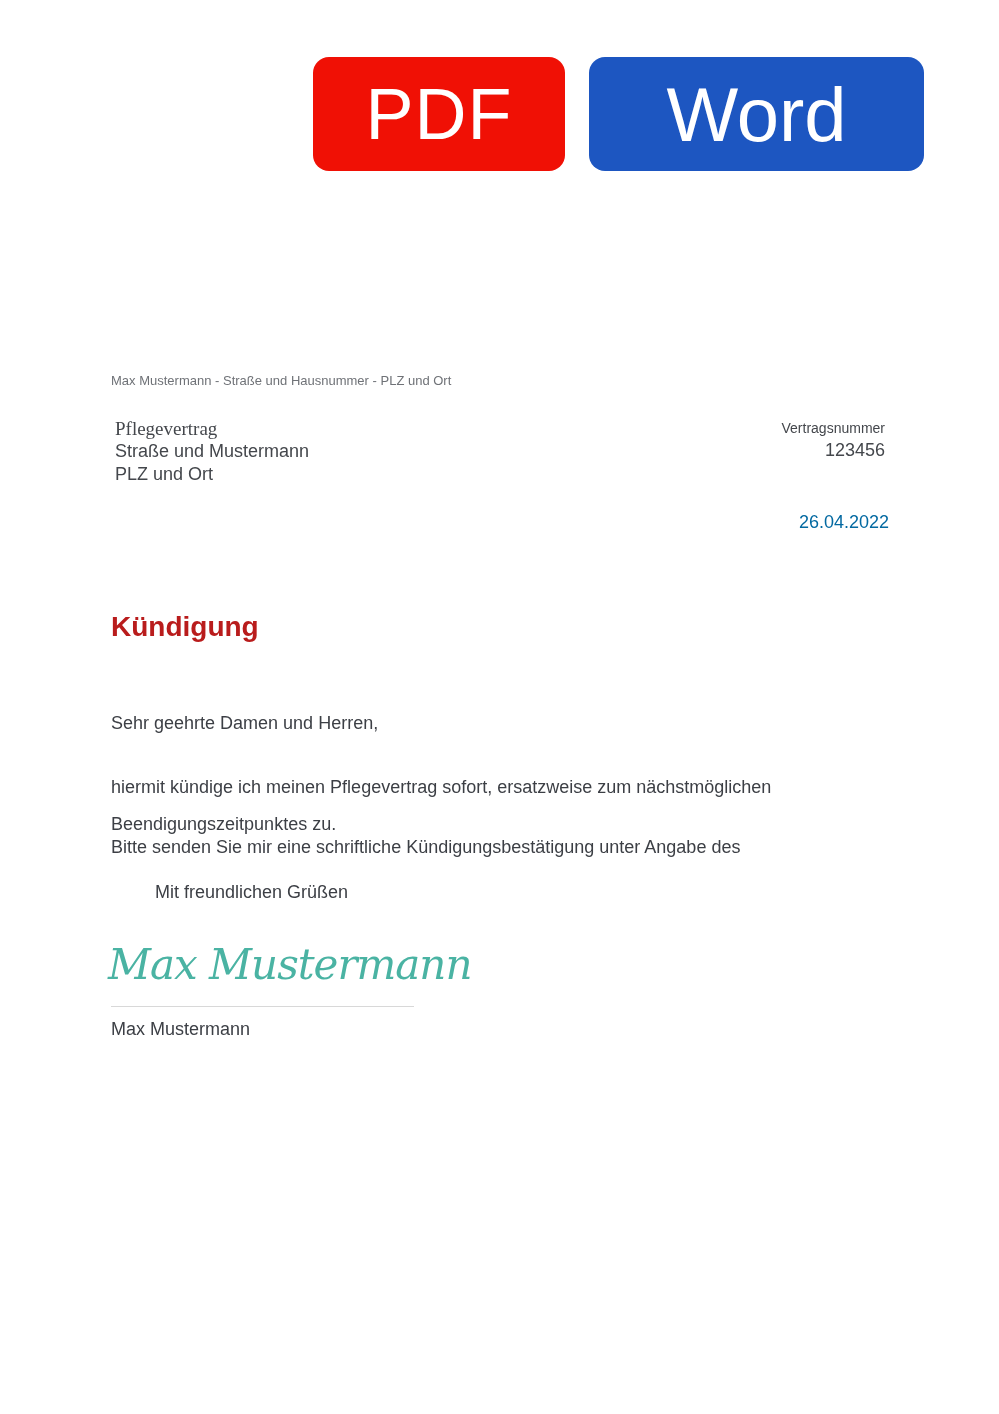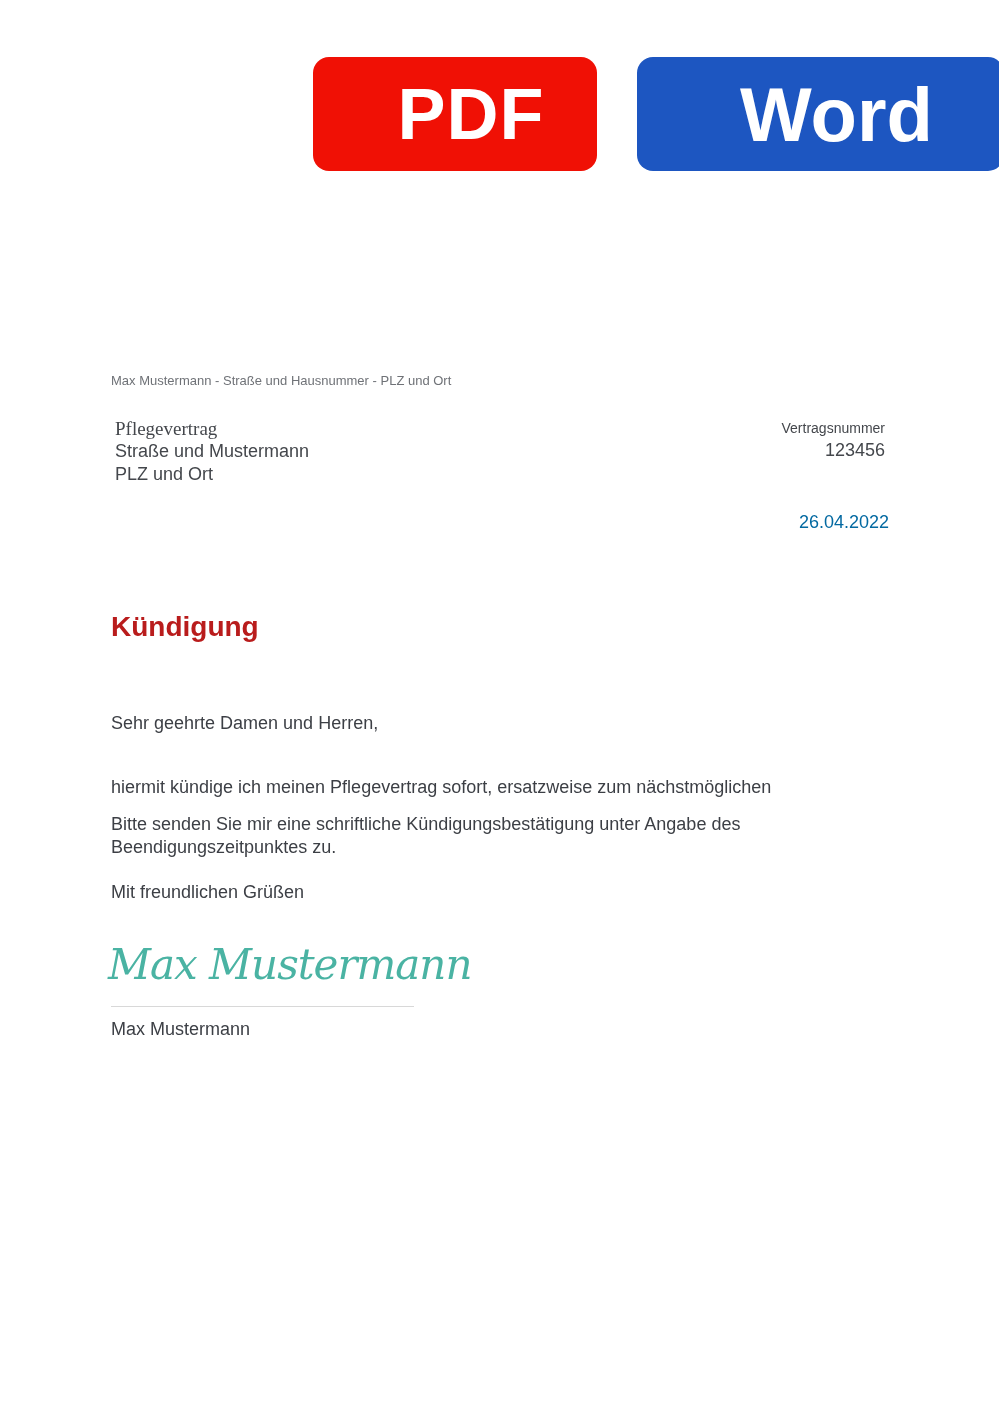--- a/index.html
+++ b/index.html
@@ -1,19 +1,19 @@
 <!DOCTYPE html>
 <html><head>
   <meta charset="utf-8">
   <style>
     html, body { margin: 0; padding: 0; background: #ffffff; }
     body { width: 999px; height: 1414px; position: relative; overflow: hidden; font-family: "Liberation Sans", sans-serif; color: #3c3f45; }
-    .btn { position: absolute; display: flex; align-items: center; justify-content: center; color: #fff; font-family: "Liberation Sans", sans-serif; font-weight: bold; border-radius: 16px; cursor: pointer; text-decoration: none; padding-left: 32px; }
+    .btn { position: absolute; display: flex; align-items: center; justify-content: center; color: #fff; font-family: "Liberation Sans", sans-serif; font-weight: normal; border-radius: 16px; cursor: pointer; text-decoration: none; }
     .btn-pdf { left: 313px; top: 57px; width: 252px; height: 114px; background: #f01005; font-size: 72px; letter-spacing: 1px; }
-    .btn-word { left: 637px; top: 57px; width: 335px; height: 114px; background: #1d56c1; font-size: 76px; }
+    .btn-word { left: 589px; top: 57px; width: 335px; height: 114px; background: #1d56c1; font-size: 76px; }
     .sender-line { position: absolute; left: 111px; top: 373px; font-size: 13px; color: #6f7277; }
     .recipient { position: absolute; left: 115px; top: 417px; font-size: 18px; line-height: 23px; color: #44474c; }
     .recipient .serif { font-family: "Liberation Serif", serif; font-size: 19px; }
     .contract-label { position: absolute; right: 114px; top: 420px; font-size: 14px; color: #44474c; }
     .contract-number { position: absolute; right: 114px; top: 440px; font-size: 18px; color: #44474c; }
     .date { position: absolute; right: 110px; top: 512px; font-size: 18px; color: #0369a1; text-align: right; }
     .title { position: absolute; left: 111px; top: 611px; font-size: 28px; font-weight: bold; color: #b91c1c; margin: 0; }
     .para { position: absolute; left: 111px; font-size: 18px; line-height: 23px; color: #3c3f45; margin: 0; width: 720px; }
     .signature { position: absolute; left: 108px; top: 940px; font-family: "DejaVu Serif", serif; font-style: italic; font-size: 42px; color: #4ab3a3; letter-spacing: -1px; }
     .sig-line { position: absolute; left: 111px; top: 1006px; width: 303px; height: 1px; background: #d8d8d8; }
@@ -40,21 +40,21 @@
 
 <h1 class="title">Kündigung</h1>
 
 <p class="para" style="top:712px;">Sehr geehrte Damen und Herren,</p>
 
 <div class="para" style="top:776px;">
   <div>hiermit kündige ich meinen Pflegevertrag sofort, ersatzweise zum nächstmöglichen</div>
 </div>
 
 <div class="para" style="top:813px;">
+  <div>Beendigungszeitpunktes zu.</div>
   <div>Bitte senden Sie mir eine schriftliche Kündigungsbestätigung unter Angabe des</div>
-  <div>Beendigungszeitpunktes zu.</div>
 </div>
 
-<p class="para" style="top:881px;">Mit freundlichen Grüßen</p>
+<p class="para" style="top:881px;margin-left:44px;">Mit freundlichen Grüßen</p>
 
 <div class="signature">Max Mustermann</div>
 <div class="sig-line"></div>
 <div class="sig-name">Max Mustermann</div>
 
 </body></html>

